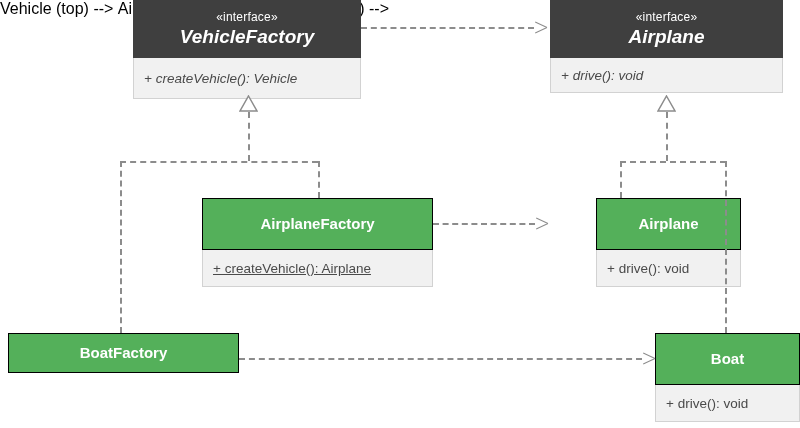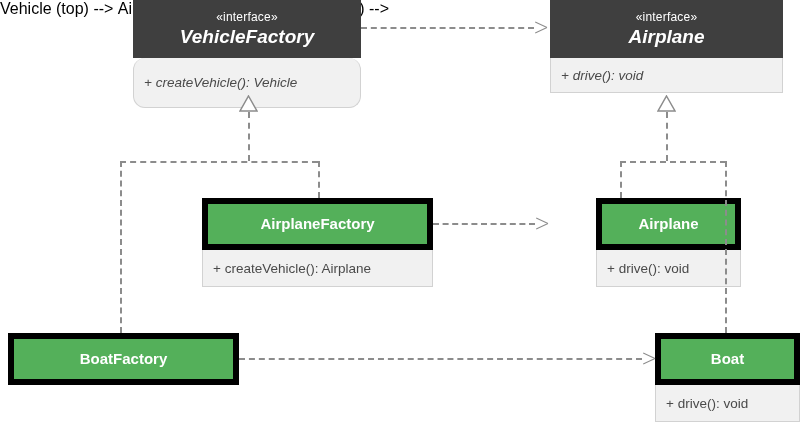--- a/index.html
+++ b/index.html
@@ -62,21 +62,21 @@
     font-style: italic;
     font-weight: bold;
   }
   .iface .uml-body {
     font-style: italic;
   }
 
   
   .concrete .uml-header {
     background: #54b05a;
-    border: 6px solid #000000;
+    border: 1px solid #000000;
     color: #ffffff;
   }
   .concrete .uml-header .cname {
     font-size: 15px;
     font-weight: bold;
     font-style: normal;
   }
   .dash-h {
     position: absolute;
     height: 0;
@@ -108,59 +108,59 @@
 <body>
 
 <div id="canvas">
 
   
   <div class="uml-class iface" style="left:133px; top:0px; width:228px;">
     <div class="uml-header" style="height:58px;">
       <span class="stereotype">«interface»</span>
       <span class="cname">VehicleFactory</span>
     </div>
-    <div class="uml-body" style="height:50px;border-radius:12px;">
+    <div class="uml-body" style="height:41px;">
       <span>+ createVehicle(): Vehicle</span>
     </div>
   </div>
 
   
   <div class="uml-class iface" style="left:550px; top:0px; width:233px;">
     <div class="uml-header" style="height:58px;">
       <span class="stereotype">«interface»</span>
       <span class="cname">Airplane</span>
     </div>
     <div class="uml-body" style="height:35px;">
       <span>+ drive(): void</span>
     </div>
   </div>
 
   
   <div class="uml-class concrete" style="left:202px; top:198px; width:231px;">
     <div class="uml-header" style="height:52px;">
       <span class="cname">AirplaneFactory</span>
     </div>
-    <div class="uml-body" style="height:37px;">
+    <div class="uml-body" style="height:37px;text-decoration:underline;">
       <span>+ createVehicle(): Airplane</span>
     </div>
   </div>
 
   
   <div class="uml-class concrete" style="left:548px; top:198px; width:145px;margin-left:48px;">
     <div class="uml-header" style="height:52px;">
       <span class="cname">Airplane</span>
     </div>
     <div class="uml-body" style="height:37px;">
       <span>+ drive(): void</span>
     </div>
   </div>
 
   
   <div class="uml-class concrete" style="left:8px; top:333px; width:231px;">
-    <div class="uml-header" style="height:52px;">
+    <div class="uml-header" style="height:40px;">
       <span class="cname">BoatFactory</span>
     </div>
   </div>
 
   
   <div class="uml-class concrete" style="left:655px; top:333px; width:145px;">
     <div class="uml-header" style="height:52px;">
       <span class="cname">Boat</span>
     </div>
     <div class="uml-body" style="height:37px;">

